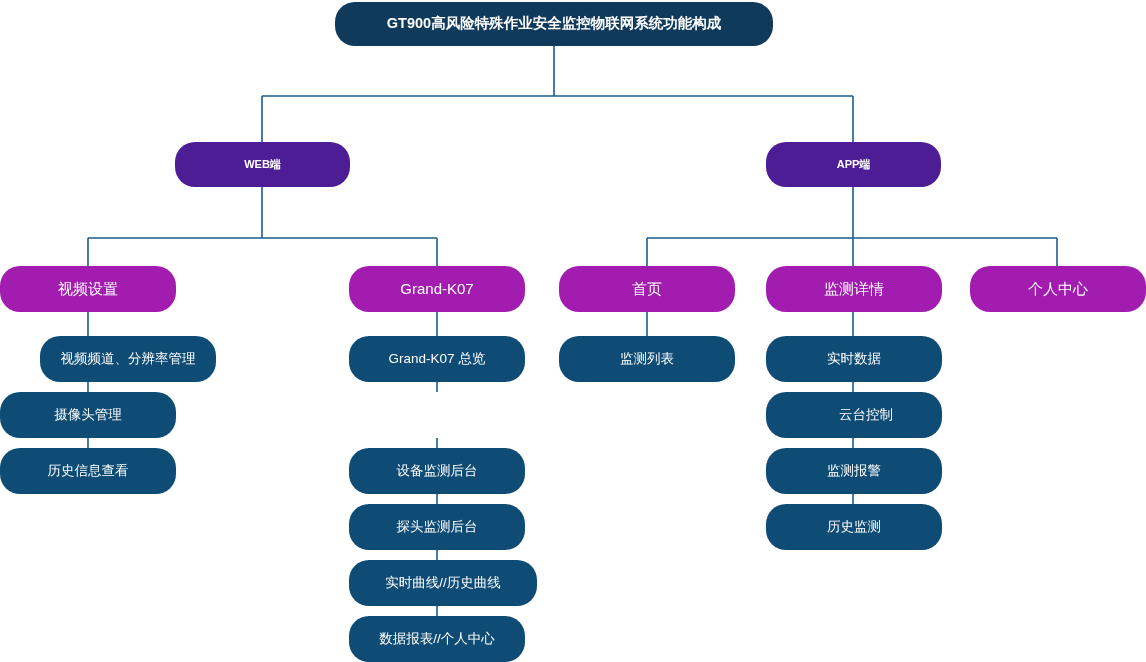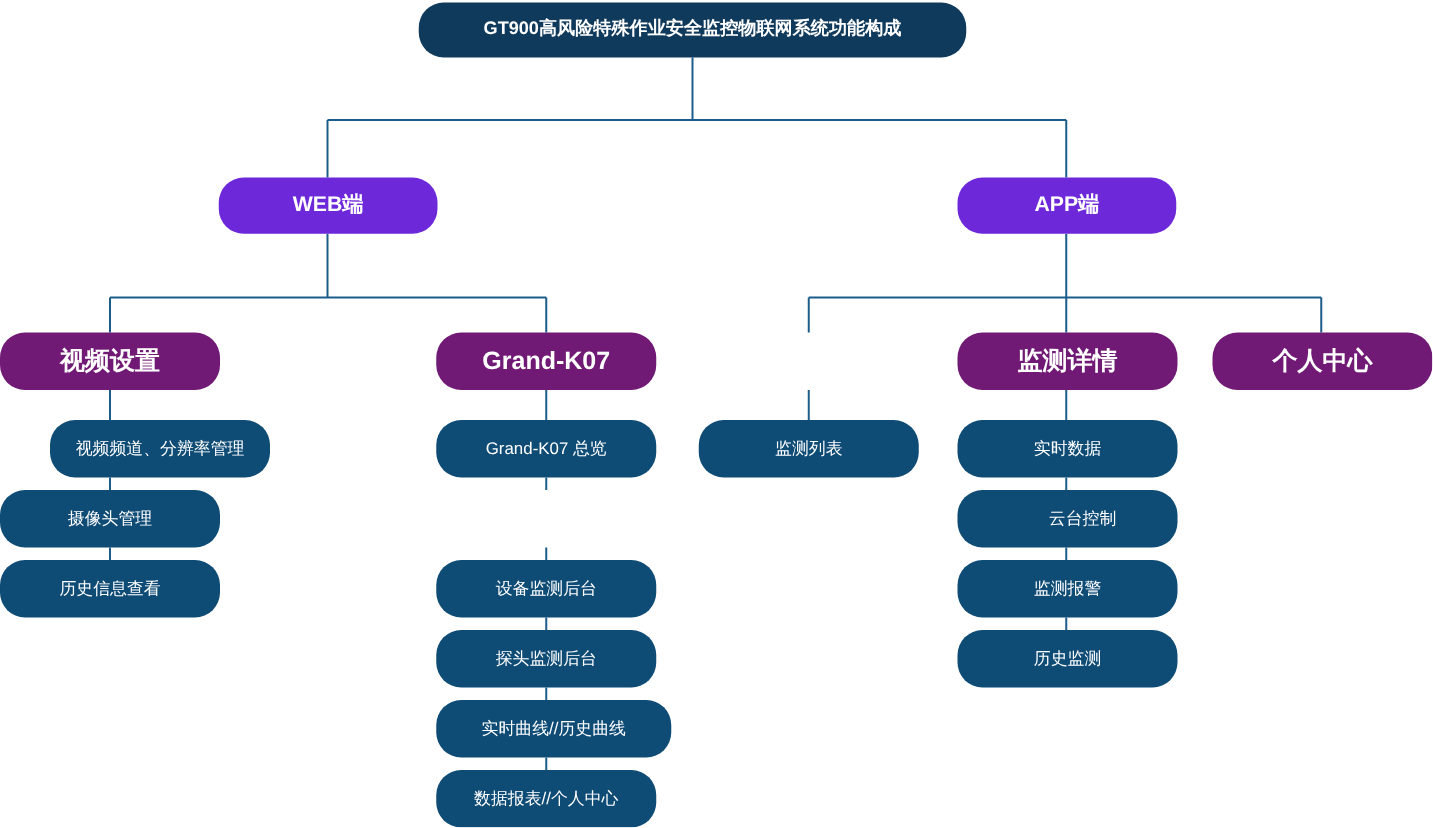--- a/index.html
+++ b/index.html
@@ -35,28 +35,28 @@
     background: #0e4b75;
     line-height: 1.2;
     border-radius: 20px;
   }
   .node.root {
     background: #103a5c;
     font-weight: bold;
     font-size: 14.5px;
   }
   .node.level1 {
-    background: #6d28d9;
+    background: #4c1d95;
     font-weight: bold;
-    font-size: 17px;
+    font-size: 11px;
   }
   .node.level2 {
-    background: #701a75;
-    font-weight: bold;
-    font-size: 20px;
+    background: #a21caf;
+    font-weight: normal;
+    font-size: 15px;
   }
   .node.leaf {
     background: #0e4b75;
     font-weight: normal;
     font-size: 13.5px;
   }
 </style>
 </head>
 <body>
 
@@ -105,20 +105,21 @@
   <div class="node root" style="left:335px; top:2px; width:438px; height:44px;">GT900高风险特殊作业安全监控物联网系统功能构成</div>
 
   <div class="node level1" style="left:175px; top:142px; width:175px; height:45px;">WEB端</div>
 
   <div class="node level1" style="left:766px; top:142px; width:175px; height:45px;">APP端</div>
 
   <div class="node level2" style="left:0px; top:266px; width:176px; height:46px;">视频设置</div>
 
   <div class="node level2" style="left:349px; top:266px; width:176px; height:46px;">Grand-K07</div>
 
+  <div class="node level2" style="left:559px; top:266px; width:176px; height:46px;">首页</div>
 
   <div class="node level2" style="left:766px; top:266px; width:176px; height:46px;">监测详情</div>
 
   <div class="node level2" style="left:970px; top:266px; width:176px; height:46px;">个人中心</div>
 
   <div class="node leaf" style="left:0px; top:336px; width:176px; height:46px;margin-left:40px;">视频频道、分辨率管理</div>
   <div class="node leaf" style="left:0px; top:392px; width:176px; height:46px;">摄像头管理</div>
   <div class="node leaf" style="left:0px; top:448px; width:176px; height:46px;">历史信息查看</div>
 
   <div class="node leaf" style="left:349px; top:336px; width:176px; height:46px;">Grand-K07 总览</div>

